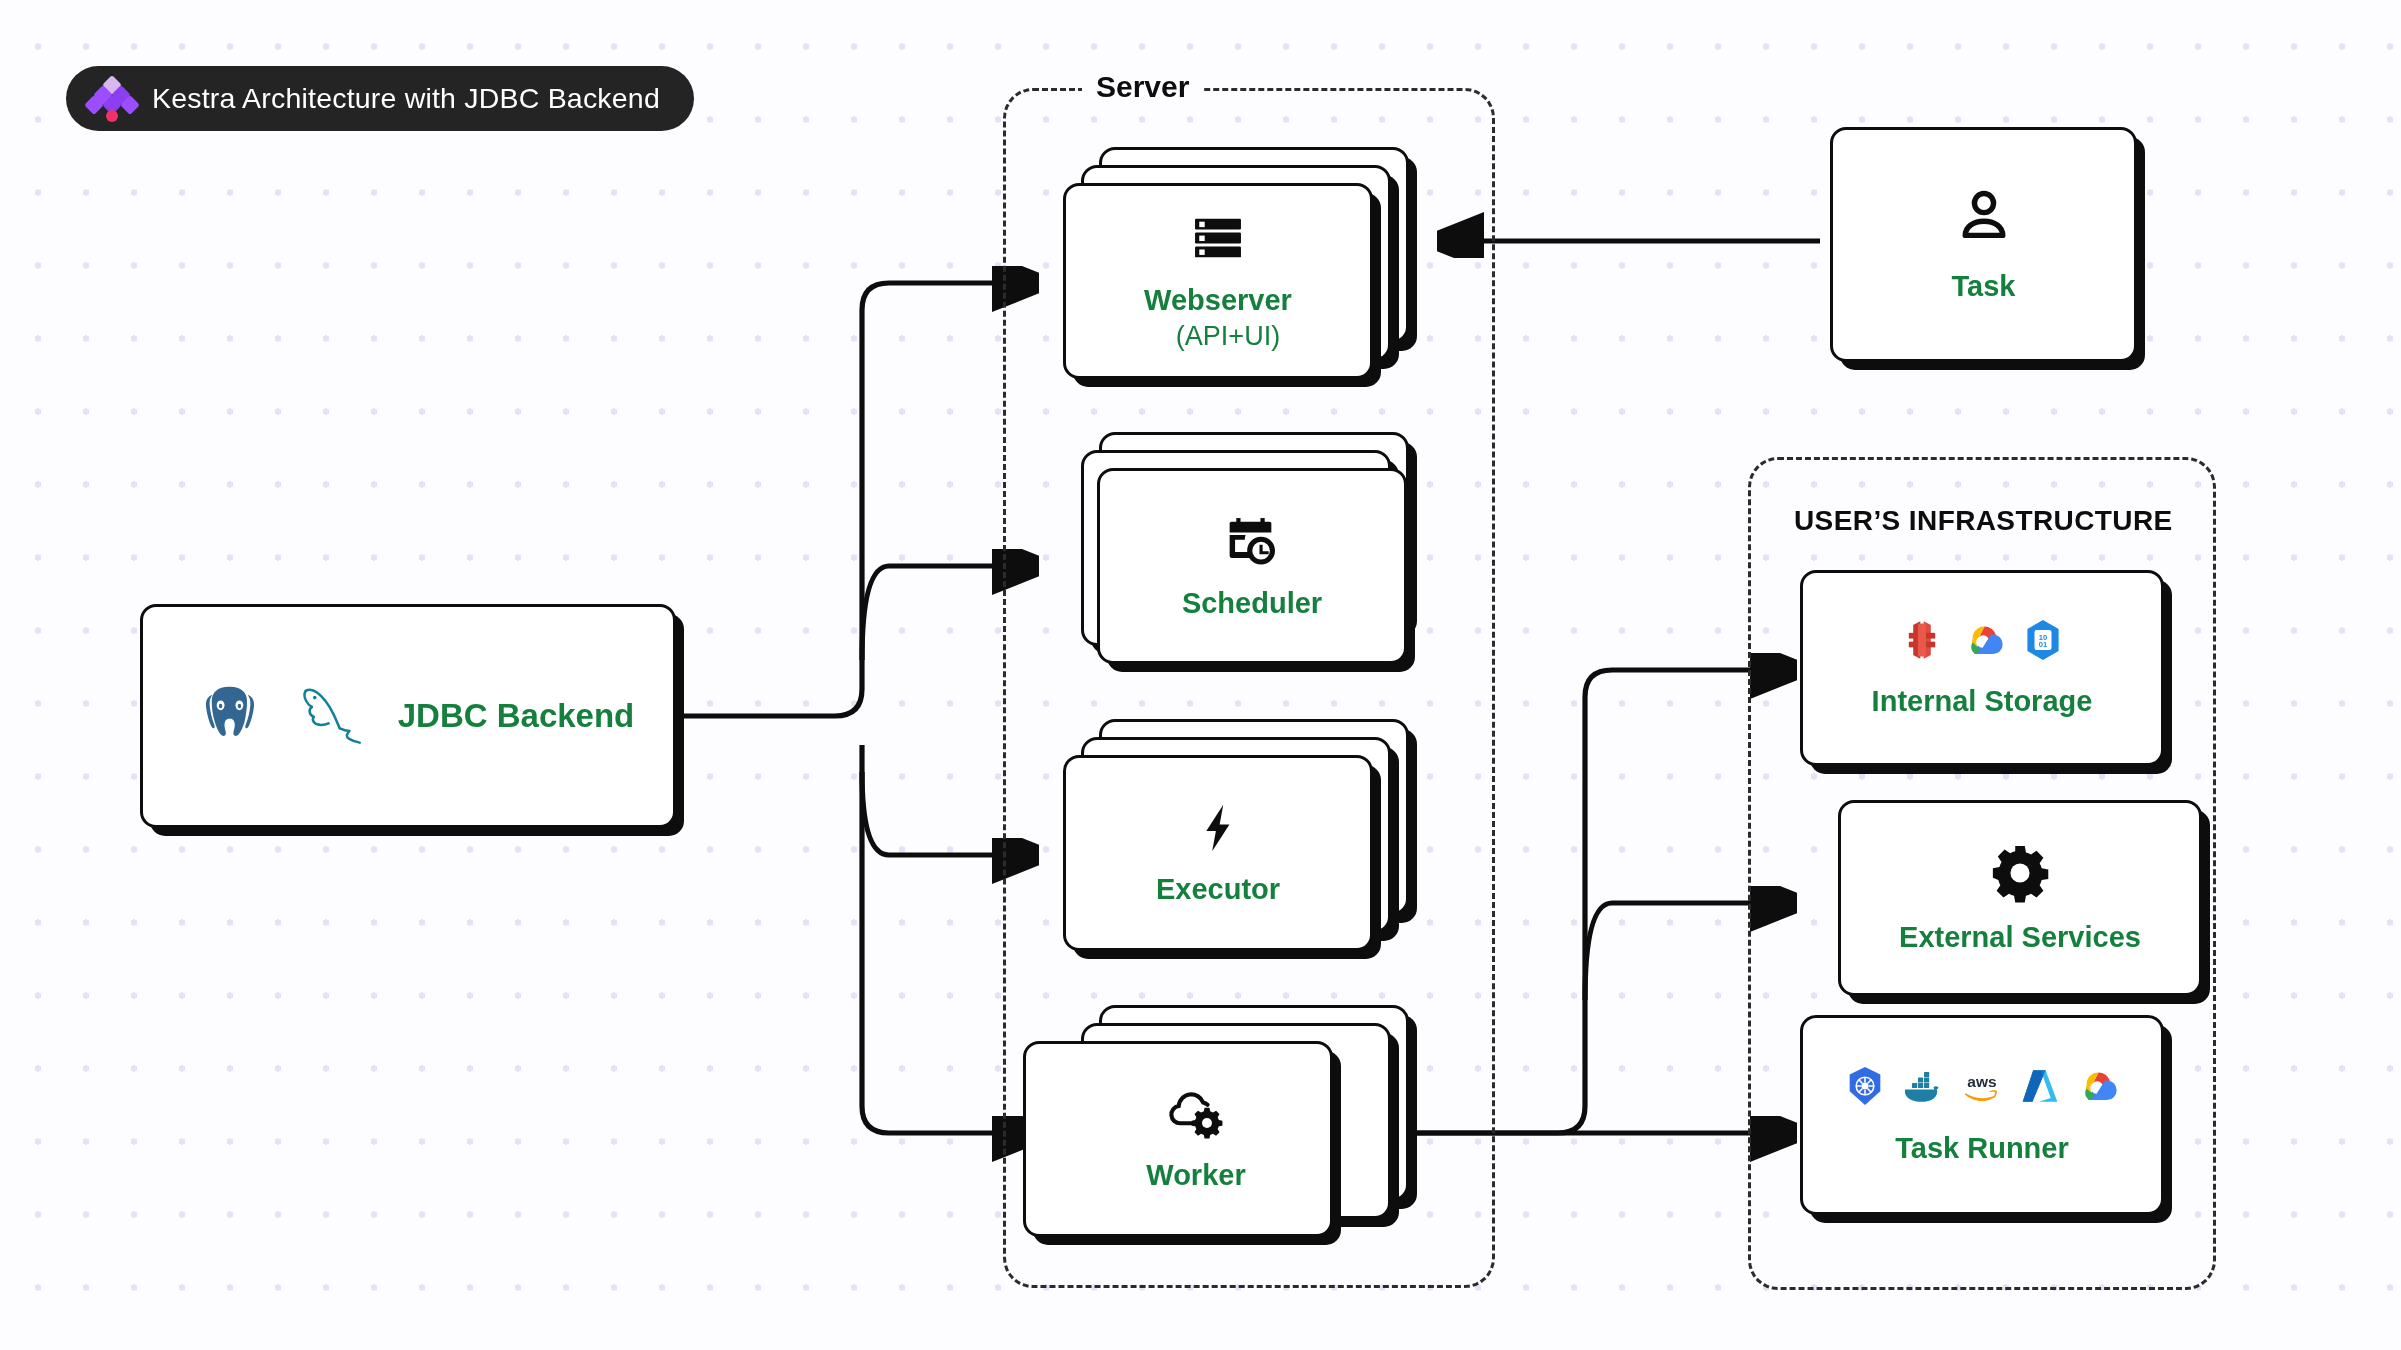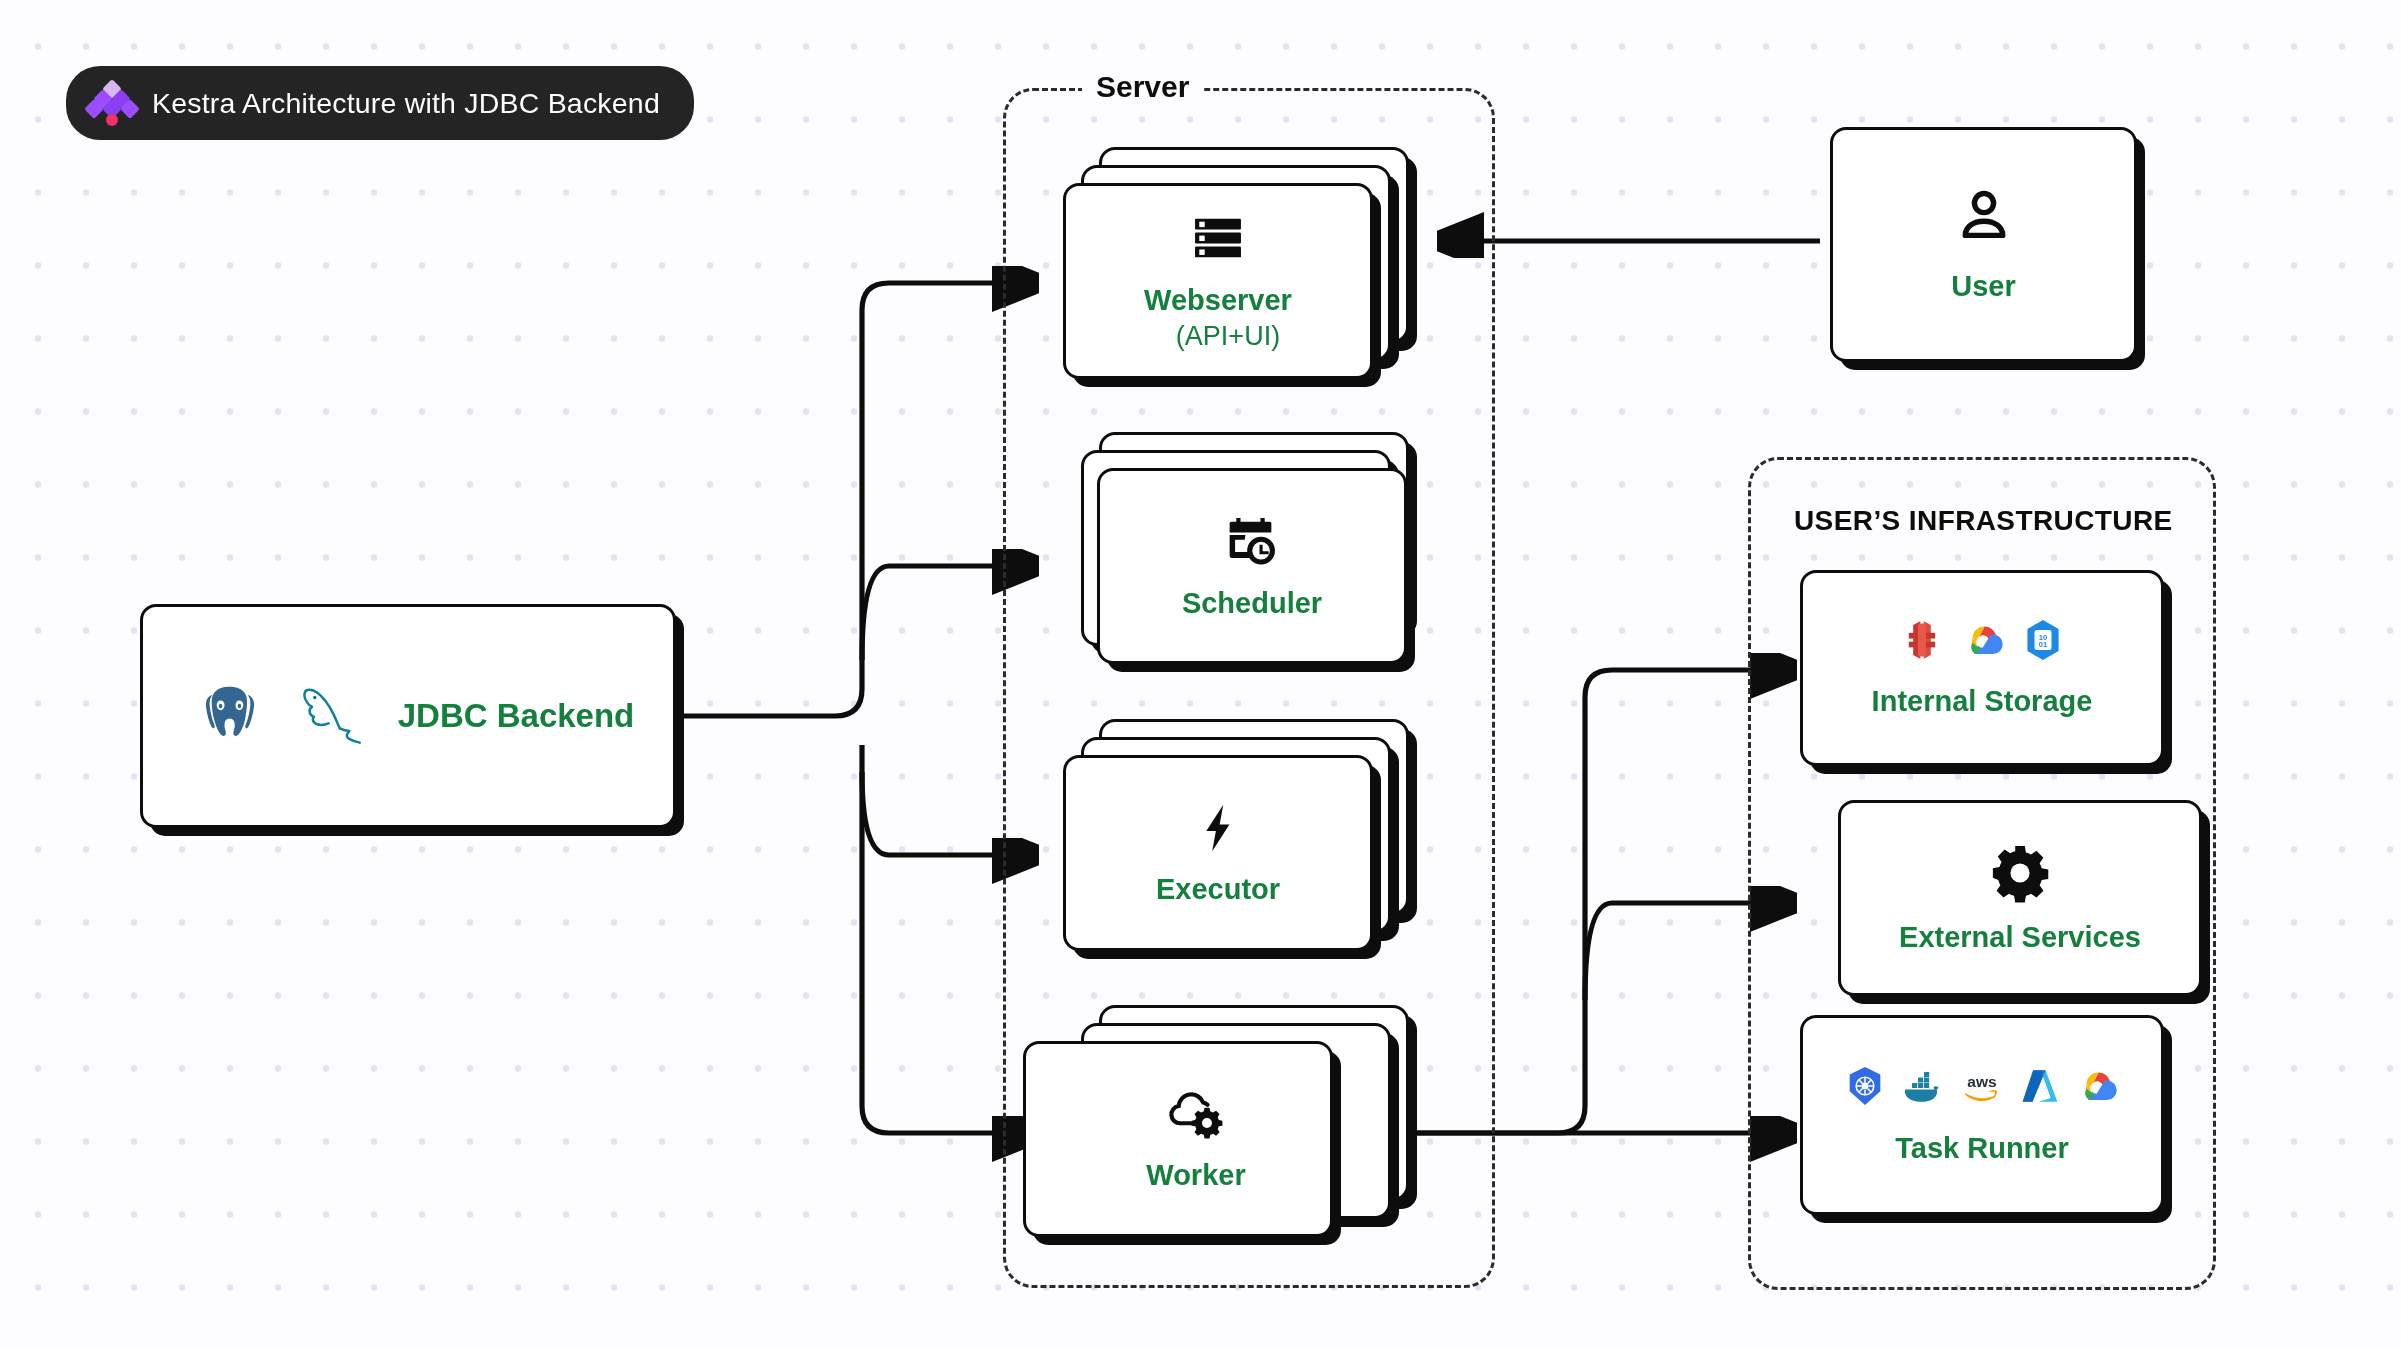--- a/index.html
+++ b/index.html
@@ -11,21 +11,21 @@
     background-size:48px 73px;
     background-position:14px 10px;
     position:relative;
     overflow:hidden;
   }
   #stage { position:absolute; inset:0; }
 
   
   .title-badge{
     position:absolute; left:66px; top:66px;
-    height:74px; padding:0 34px 0 26px;
+    height:65px; padding:0 34px 0 26px;
     background:#242424; border-radius:34px;
     display:flex; align-items:center; gap:20px;
   }
   .title-text{ color:#fff; font-size:28.5px; letter-spacing:.2px; white-space:nowrap; }
   .kestra-logo{ width:40px; height:44px; position:relative; flex:none; }
   .kestra-logo i{ position:absolute; width:14px; height:14px; border-radius:2.5px; transform:rotate(45deg); }
   .kestra-logo i.d1{ left:13px; top:1px;  background:#d8b6f0; }
   .kestra-logo i.d2{ left:4px;  top:11px; background:#9b4dff; }
   .kestra-logo i.d3{ left:22px; top:11px; background:#8b3ff0; }
   .kestra-logo i.d4{ left:-5px; top:21px; background:#9b4dff; }
@@ -222,21 +222,21 @@
 
   <div class="card" style="left:1830px; top:127px; width:307px; height:235px;">
     <span class="card-icon" style="margin-bottom:22px;">
       <svg width="62" height="62" viewBox="0 0 48 48">
         <g fill="none" stroke="#0d0d0d" stroke-width="4.2">
           <circle cx="24" cy="14" r="7.4"></circle>
           <path d="M9.5 39c0-6.8 6.5-11 14.5-11s14.5 4.2 14.5 11z" stroke-linejoin="round"></path>
         </g>
       </svg>
     </span>
-    <span class="card-label" style="font-size:29px;">User</span>
+    <span class="card-label" style="font-size:29px;">Task</span>
   </div>
 
   <div class="card" style="left:1800px; top:570px; width:364px; height:196px;">
     <span class="logo-row" style="gap:16px; margin-bottom:18px;">
       <span>
         <svg width="44" height="44" viewBox="0 0 40 40">
           <g fill="#c7362c">
               <path d="M18.4 3 12 6.3v27.4L18.4 37z"></path>
               <path d="M21.6 3 28 6.3v27.4L21.6 37z" fill="#e0493d"></path>
             </g>

